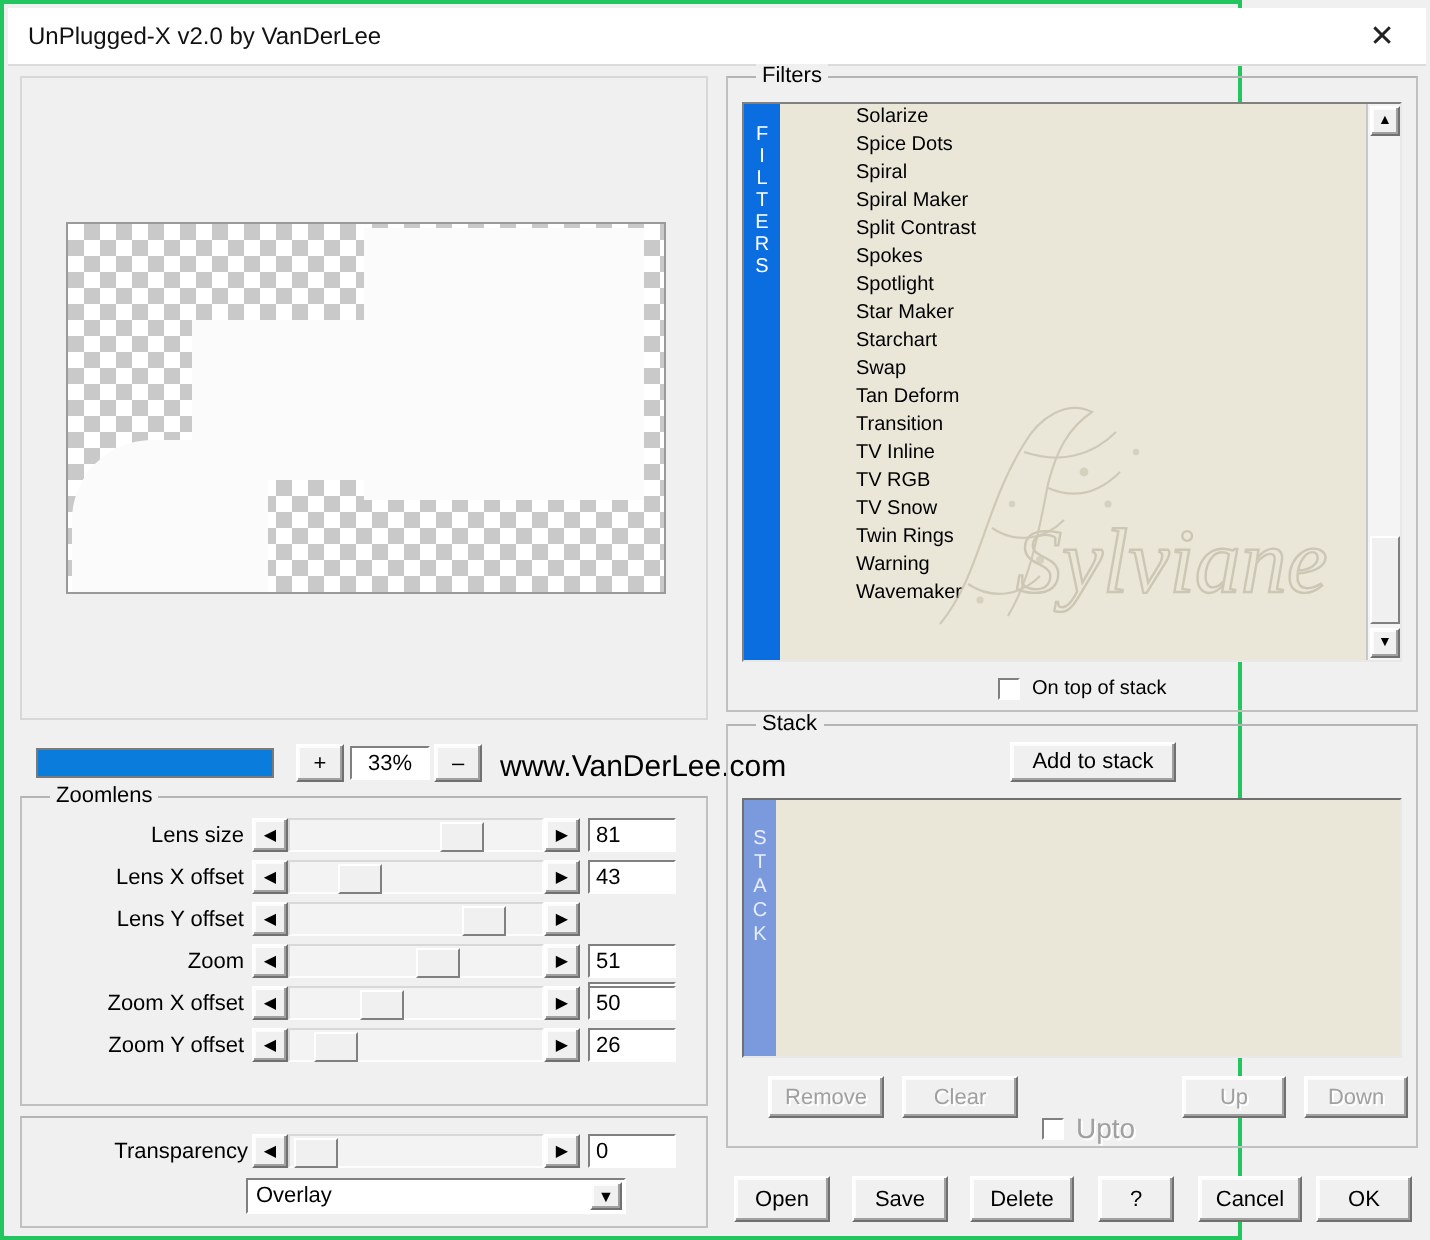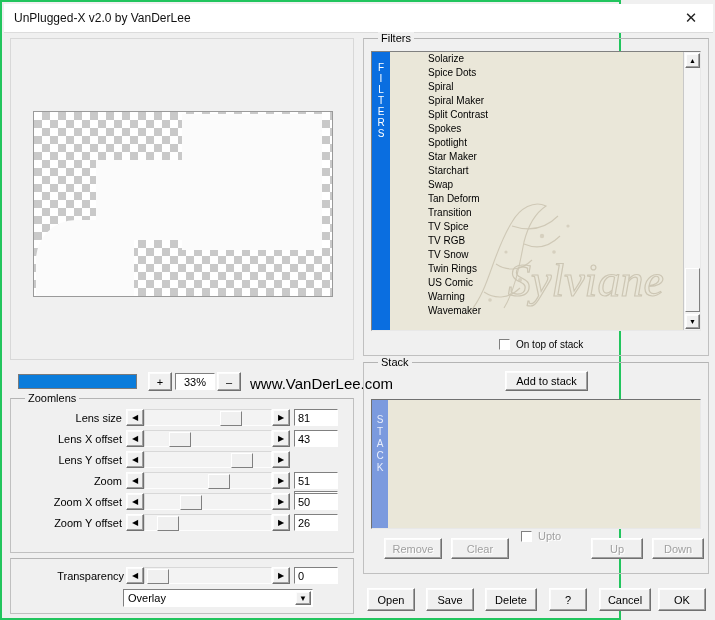--- a/index.html
+++ b/index.html
@@ -188,22 +188,22 @@
     border-right:1px solid #e8e8e8;border-bottom:1px solid #e8e8e8;
   }
   #stackSideBar{
     position:absolute;left:0;top:0;width:16px;height:100%;
     background:#7b9ade;color:#e8eefc;font-size:10px;
     display:flex;flex-direction:column;align-items:center;
     padding-top:14px;line-height:12px;box-sizing:border-box;
   }
   .stackBtn{position:absolute;top:175px;height:21px;}
   #upto{
-    position:absolute;left:157px;top:167px;display:flex;align-items:center;
-    font-size:11px;color:#a0a0a0;text-shadow:1px 1px 0 #fff;
+    position:absolute;left:157px;top:193px;display:flex;align-items:center;
+    font-size:14px;color:#a0a0a0;text-shadow:1px 1px 0 #fff;
   }
   
   .bottomBtn{position:absolute;top:586px;height:23px;}
 </style>
 </head>
 <body>
 
 <div id="app">
 
   <div id="titlebar">
@@ -345,25 +345,24 @@
           <div class="fitem">Spiral</div>
           <div class="fitem">Spiral Maker</div>
           <div class="fitem">Split Contrast</div>
           <div class="fitem">Spokes</div>
           <div class="fitem">Spotlight</div>
           <div class="fitem">Star Maker</div>
           <div class="fitem">Starchart</div>
           <div class="fitem">Swap</div>
           <div class="fitem">Tan Deform</div>
           <div class="fitem">Transition</div>
-          <div class="fitem">TV Spice</div>
+          <div class="fitem">TV Inline</div>
           <div class="fitem">TV RGB</div>
           <div class="fitem">TV Snow</div>
           <div class="fitem">Twin Rings</div>
-          <div class="fitem">US Comic</div>
           <div class="fitem">Warning</div>
           <div class="fitem">Wavemaker</div>
         </div>
 
       <div id="fScroll">
         <div class="sbtn btn" style="top:1px;">▲</div>
         <div id="fThumb" class="raised" style="height: 44px; top: 216px;"></div>
         <div class="sbtn btn" style="bottom:1px;">▼</div>
       </div>
     </div>

